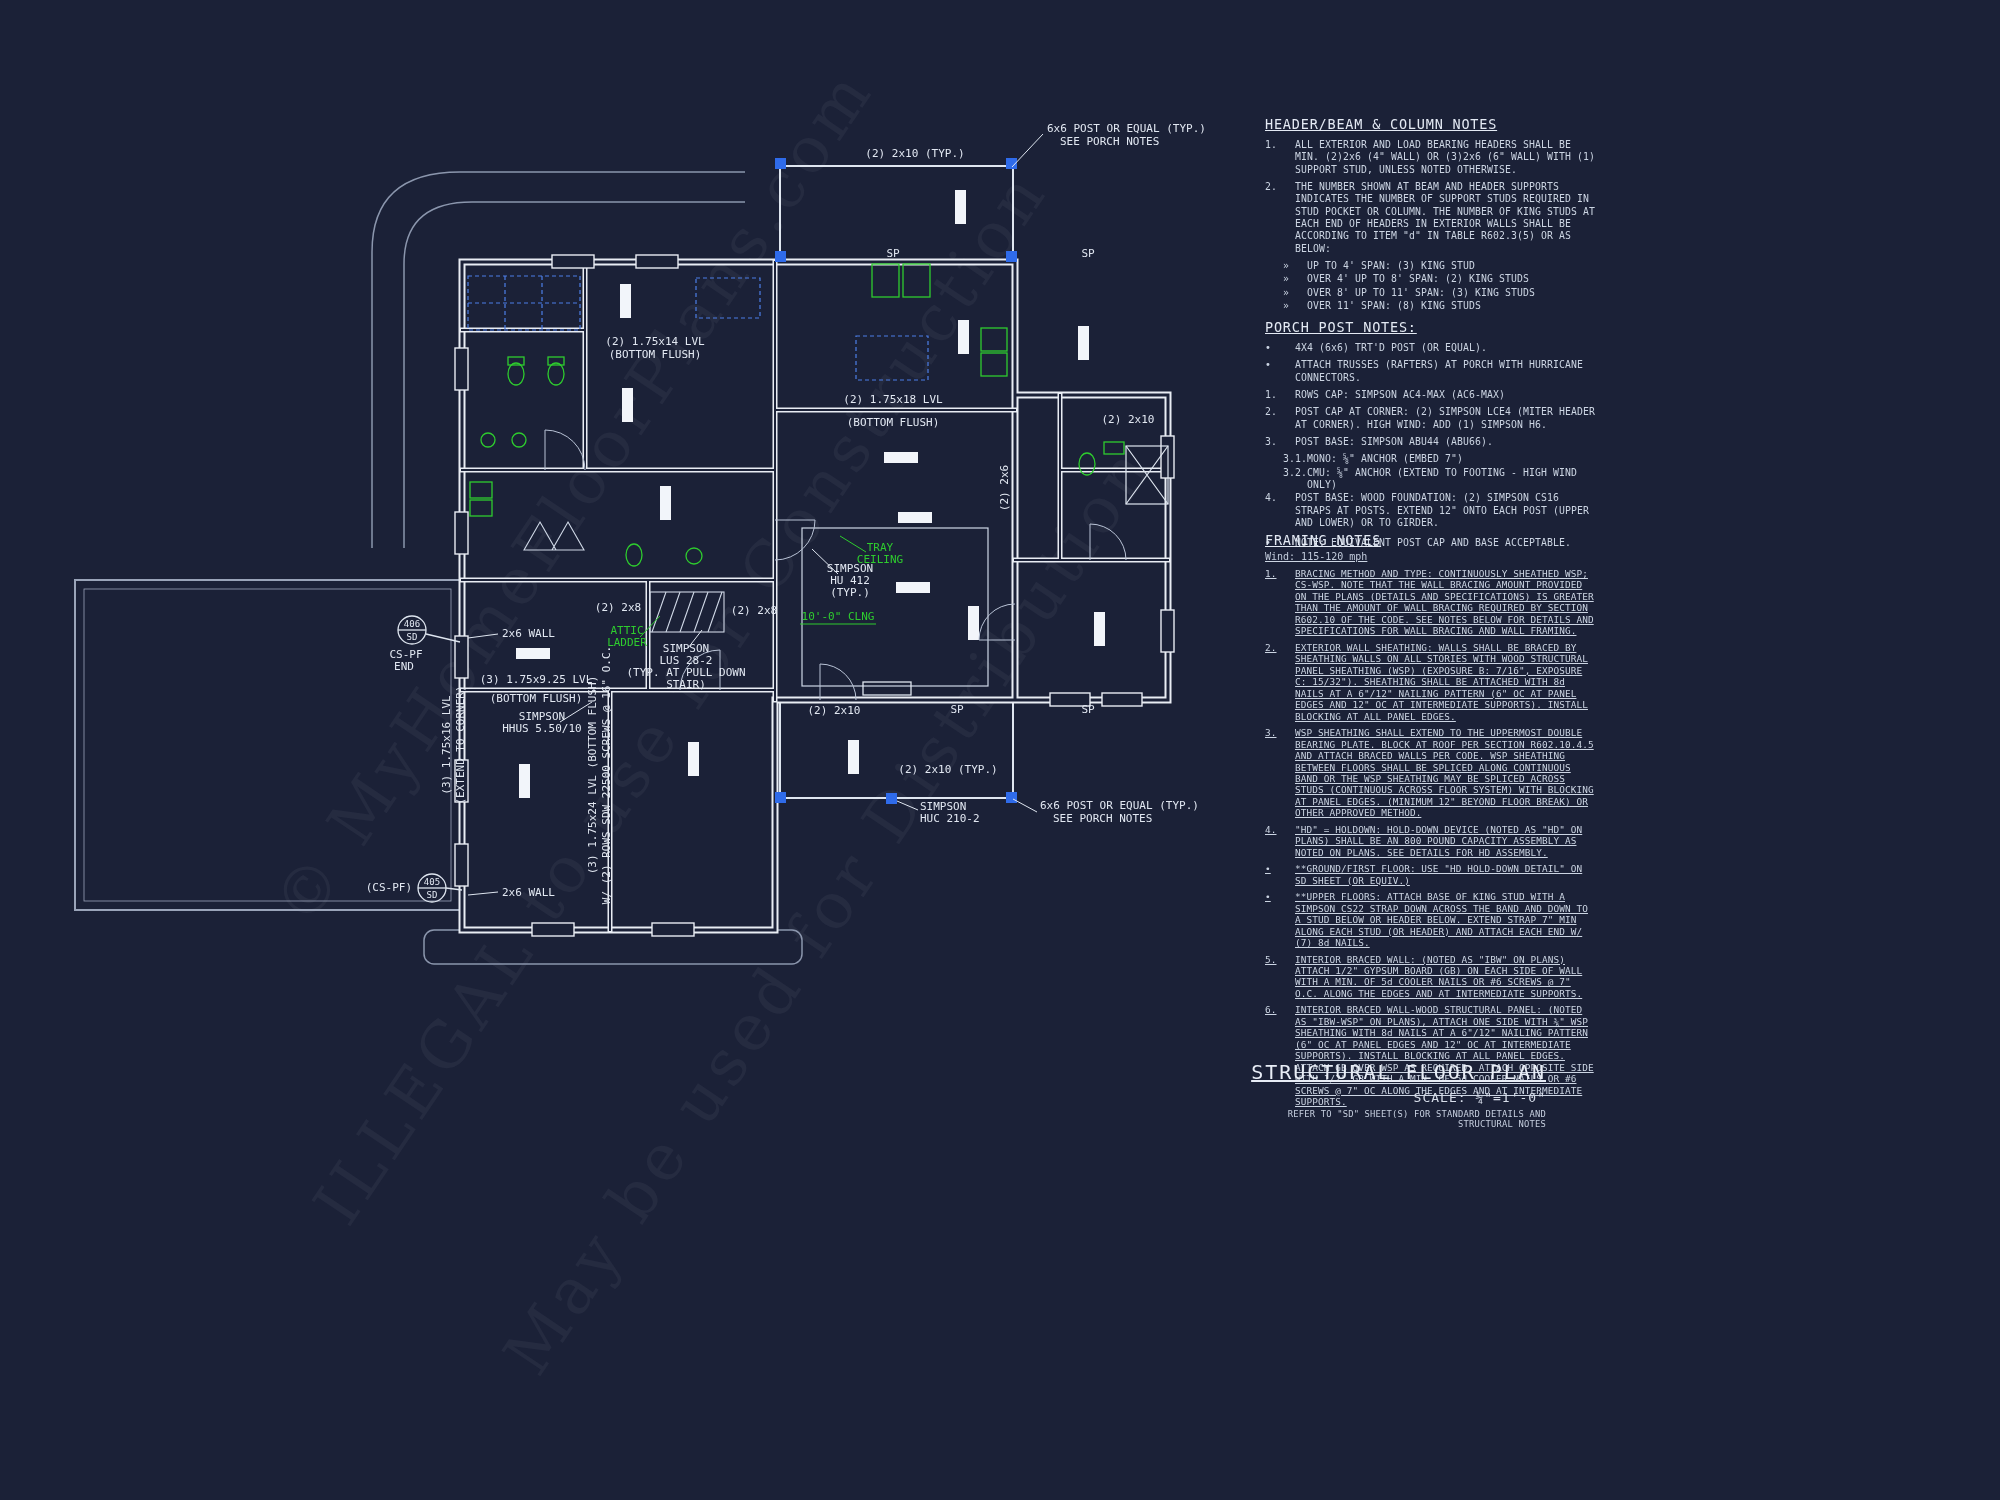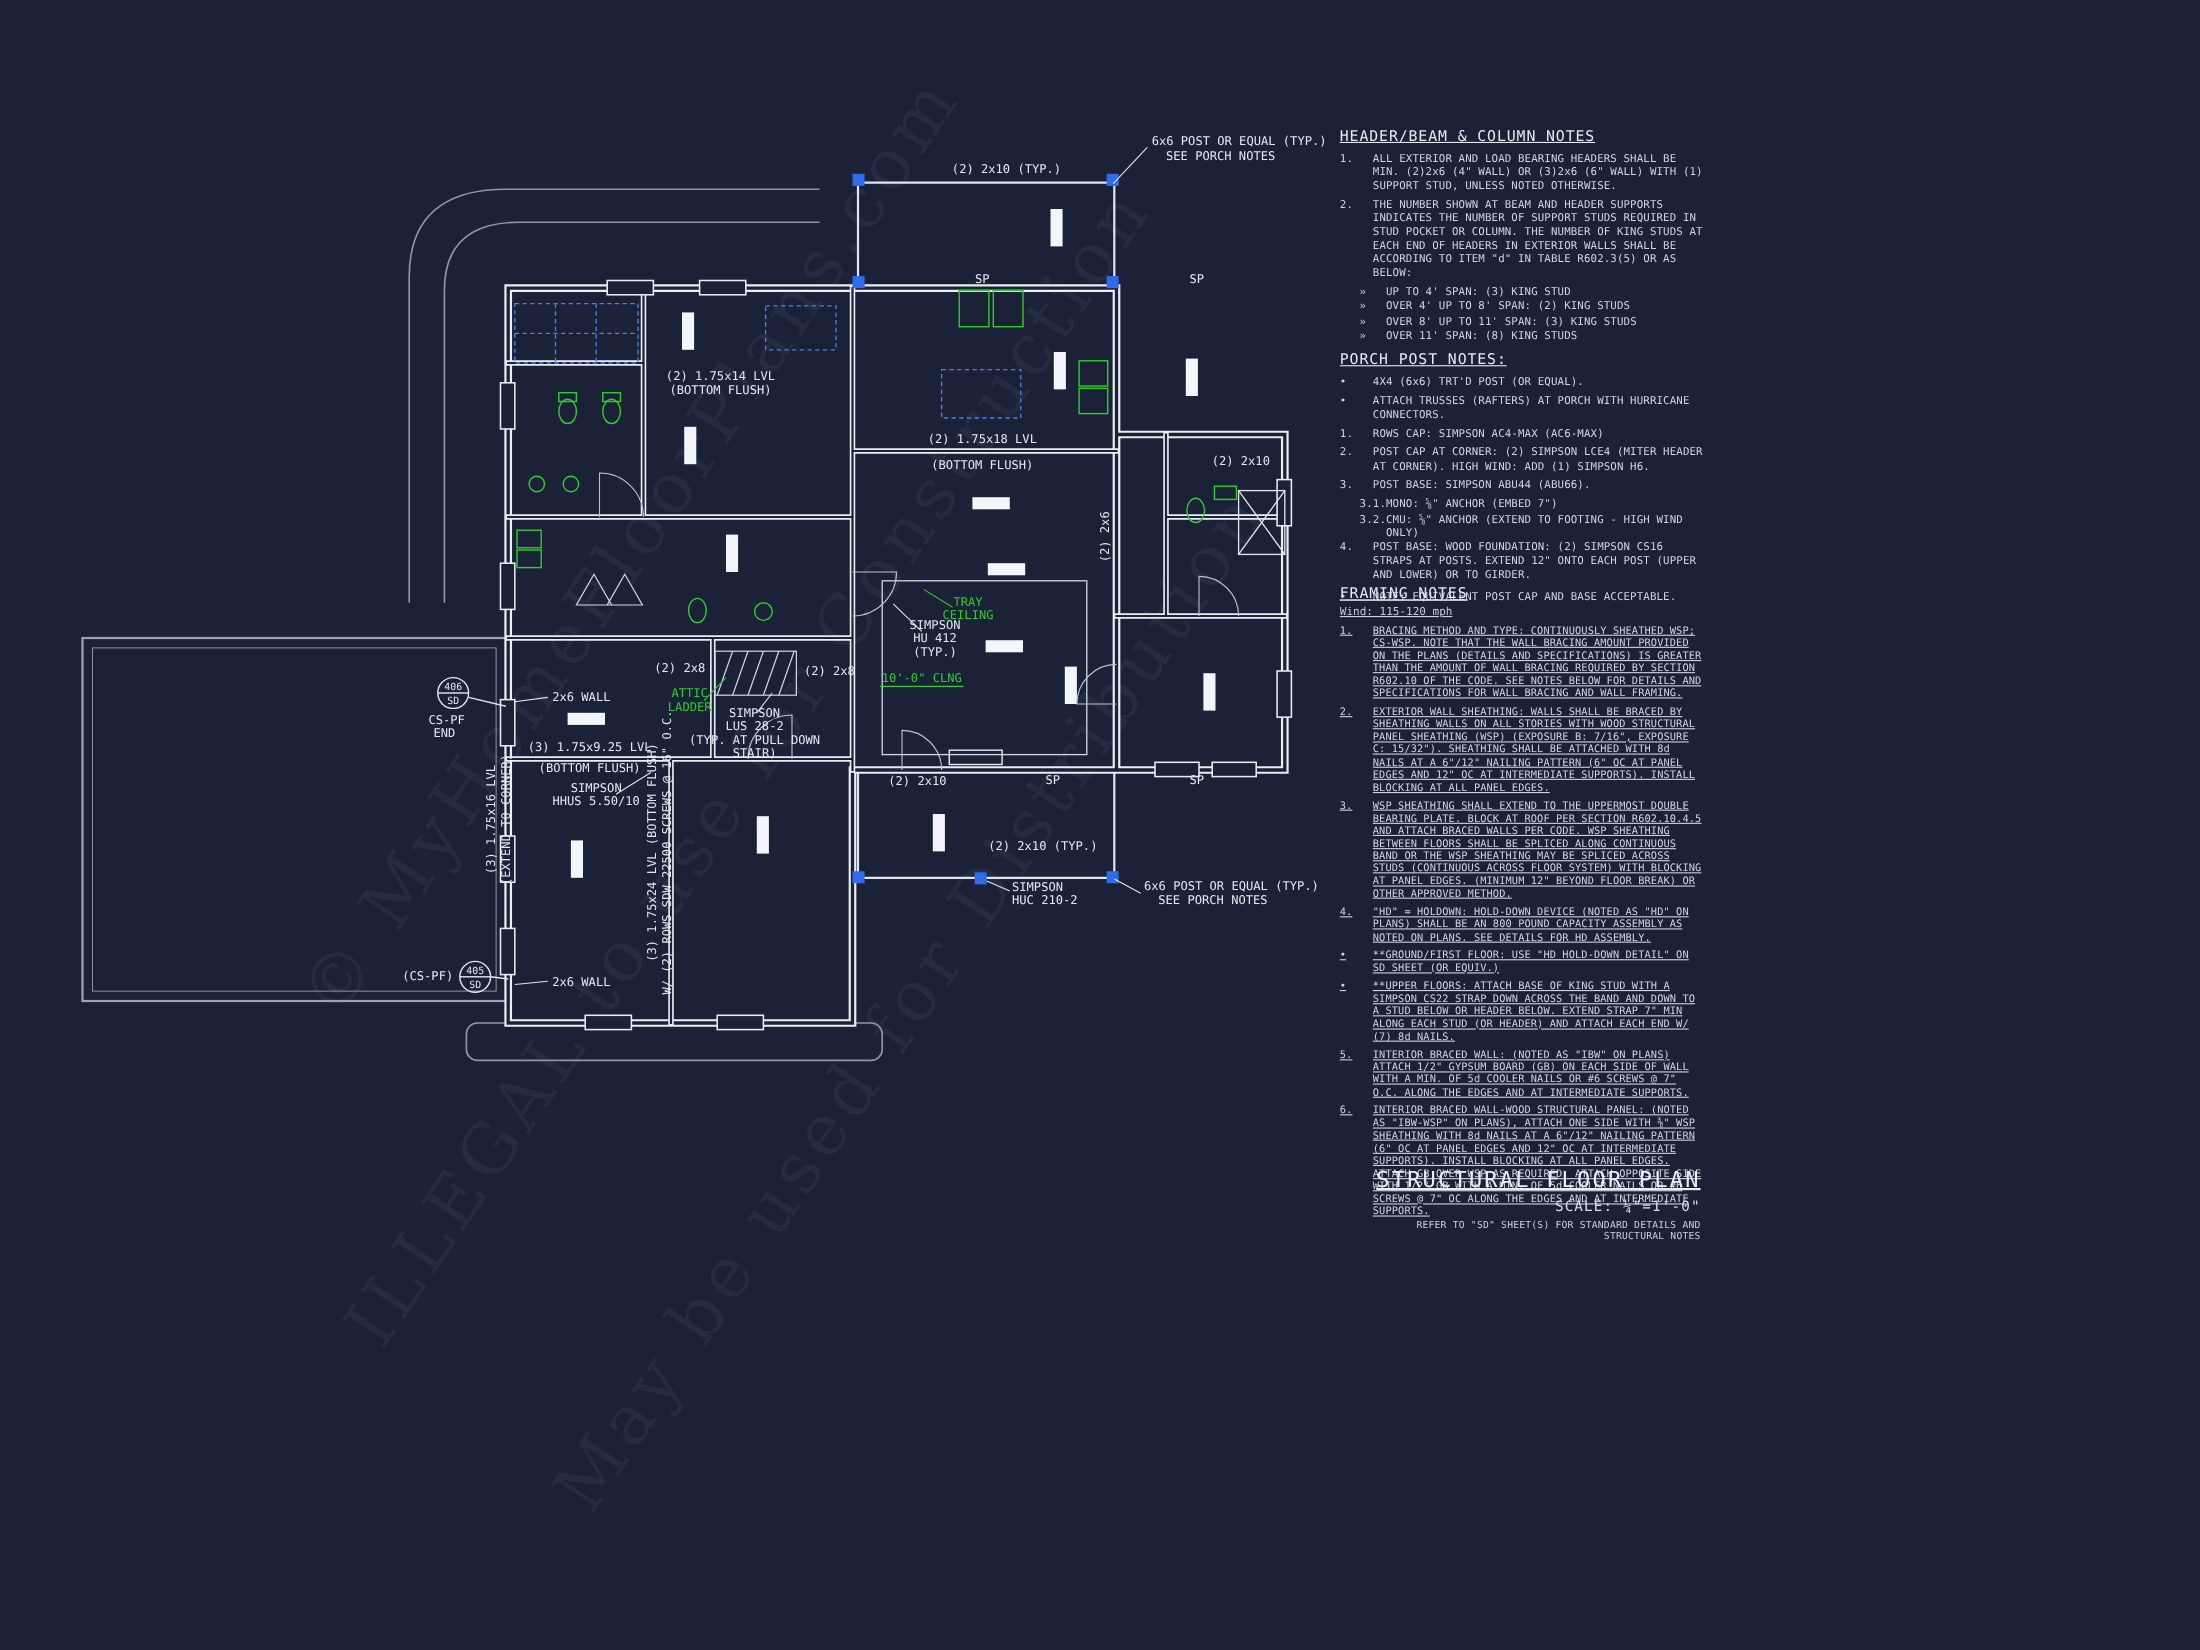--- a/index.html
+++ b/index.html
@@ -6,21 +6,21 @@
   #sheet{position:relative;width:2000px;height:1500px;background:#1b2137;overflow:hidden;
          font-family:"DejaVu Sans Mono",monospace;color:#d6dde9;}
   svg text{font-family:"DejaVu Sans Mono",monospace;}
 
   
   .wm{position:absolute;color:rgba(210,222,245,0.055);white-space:nowrap;
       font-family:"DejaVu Serif",serif;letter-spacing:6px;font-size:64px;
       transform:rotate(-56deg);transform-origin:left center;pointer-events:none;}
 
   
-  .note-sec{position:absolute;width:332px;color:#ccd5e3;}
+  .note-sec{position:absolute;width:332px;color:#ccd5e3;margin-left:47px;}
   .note-title{font-size:13.5px;letter-spacing:0.8px;text-decoration:underline;
               color:#e4eaf4;margin-bottom:7px;}
   .note-sub{font-size:10px;margin:-4px 0 6px 0;color:#c2cbdb;}
   .ni{display:grid;grid-template-columns:26px 1fr;gap:0 4px;font-size:9.8px;
       line-height:1.26;margin-bottom:5px;letter-spacing:0.1px;}
   .ni.sub{margin-left:18px;grid-template-columns:20px 1fr;margin-bottom:1px;}
   .ni .nm{text-align:left;}
   #notes-framing .ni{font-size:9.4px;line-height:1.22;margin-bottom:5px;}
 
   

